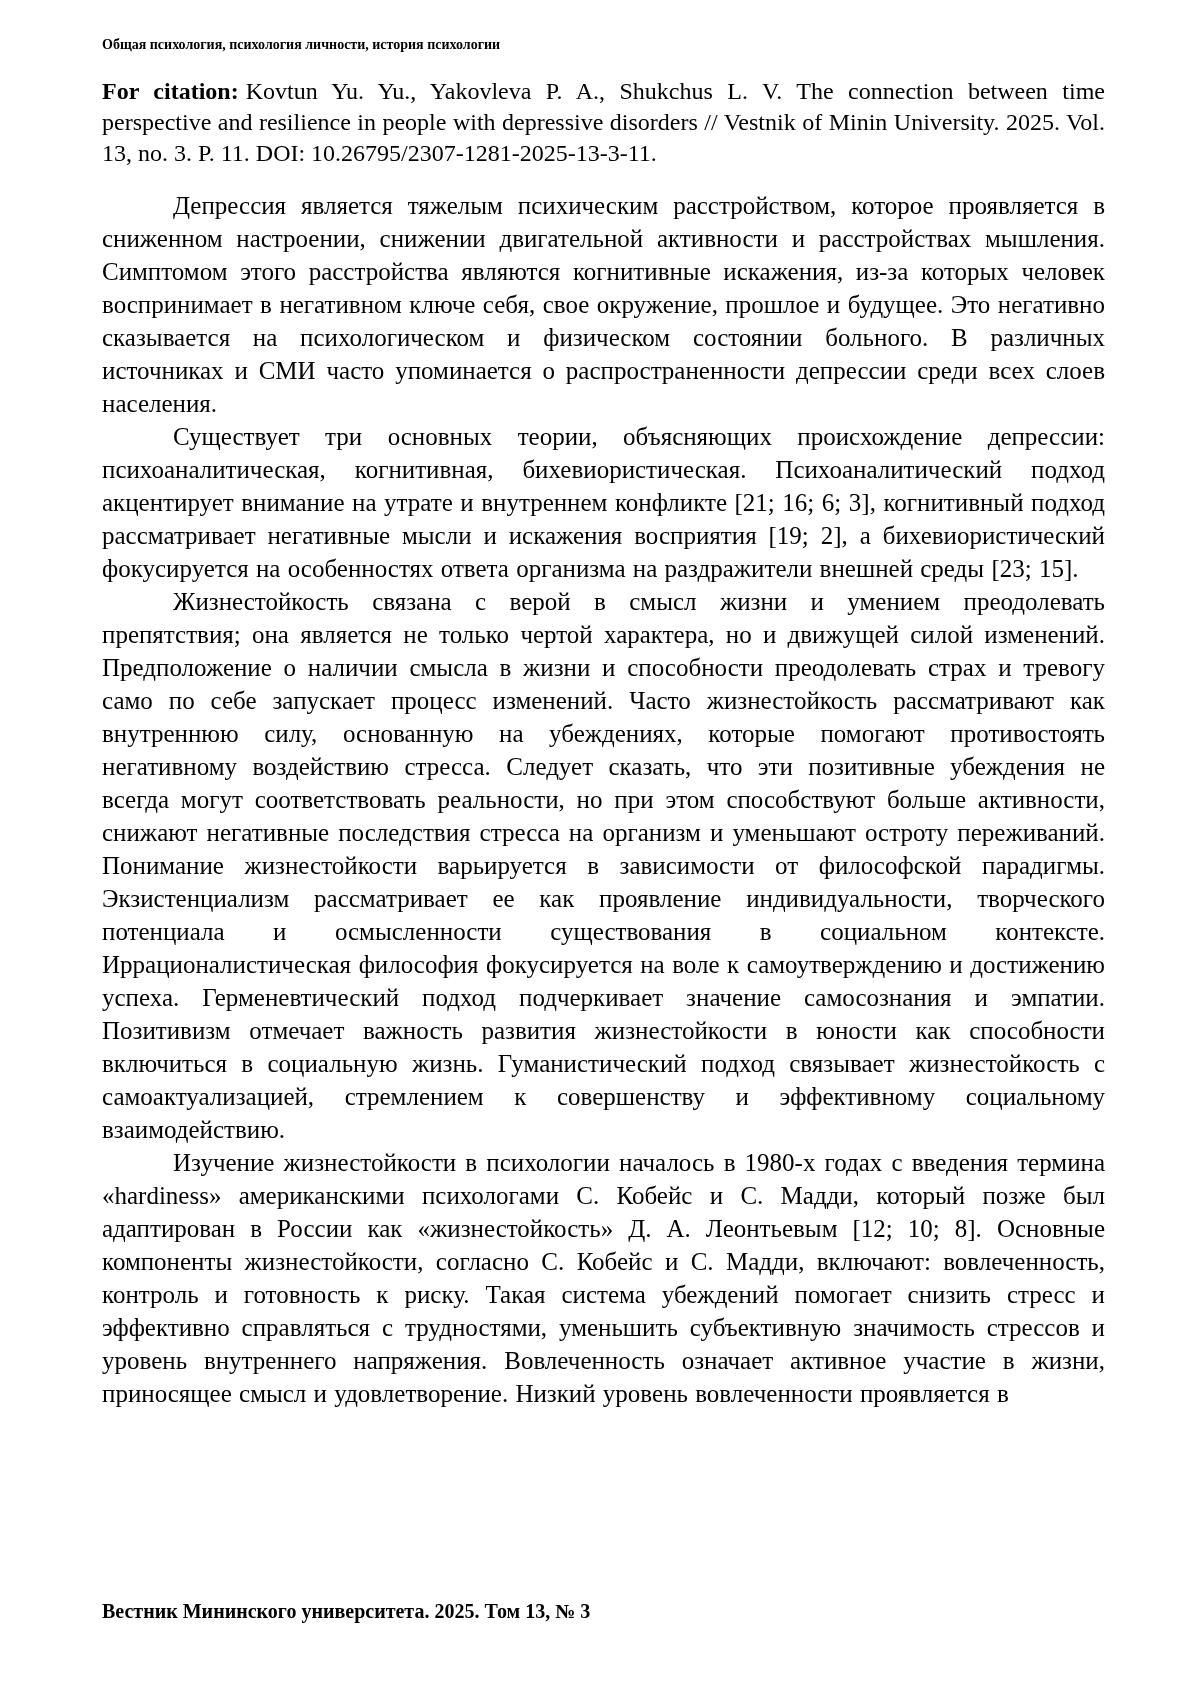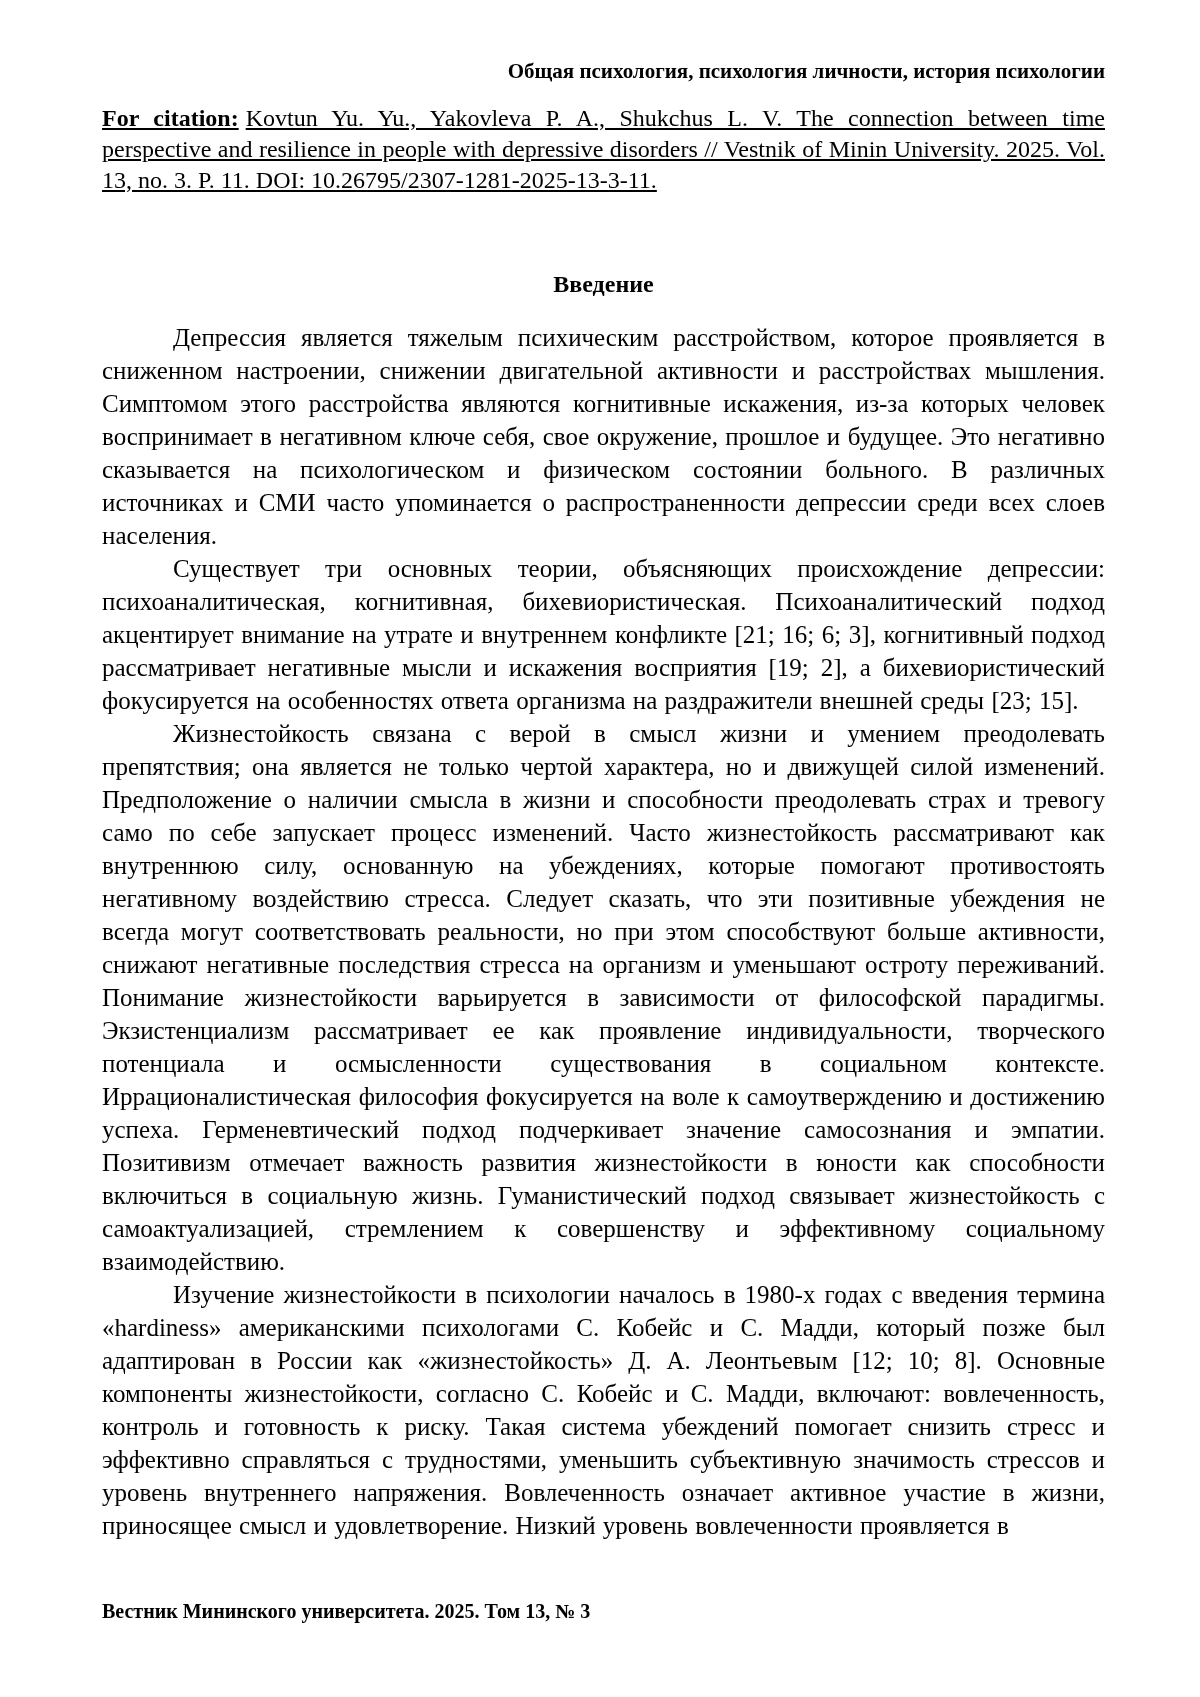--- a/index.html
+++ b/index.html
@@ -15,32 +15,31 @@
     background: #ffffff;
     color: #000000;
     font-family: "Liberation Serif", "DejaVu Serif", serif;
     overflow: hidden;
     box-sizing: border-box;
   }
   .content {
     padding: 0 95px 0 102px;
   }
   .section-header {
-    margin-top: 58px;
-    font-size: 21px;
+    margin-top: 31px;
+    font-size: 14px;
     line-height: 27px;
     font-weight: bold;
-    text-align: right;
+    text-align: left;
   }
   .citation {
     margin: 18px 0 0 0;
     font-size: 24px;
     line-height: 31px;
     text-align: justify;
-    text-decoration: underline;
   }
   .citation .citation-label {
     font-weight: bold;
     margin-right: 7px;
   }
   .intro-heading {
     margin: 72px 0 0 0;
     font-size: 24px;
     line-height: 33px;
     font-weight: bold;
@@ -72,21 +71,20 @@
 
 <div class="page">
   <div class="content">
 
     <div class="section-header">Общая психология, психология личности, история психологии</div>
 
     <p class="citation">
       <span class="citation-label">For citation:</span><span>Kovtun Yu. Yu., Yakovleva P. A., Shukchus L. V. The connection between time perspective and resilience in people with depressive disorders // Vestnik of Minin University. 2025. Vol. 13, no. 3. P. 11. DOI: 10.26795/2307-1281-2025-13-3-11.</span>
     </p>
 
-    <h2 class="intro-heading">Введение</h2>
 
     <div class="body-text">
       <p>Депрессия является тяжелым психическим расстройством, которое проявляется в сниженном настроении, снижении двигательной активности и расстройствах мышления. Симптомом этого расстройства являются когнитивные искажения, из-за которых человек воспринимает в негативном ключе себя, свое окружение, прошлое и будущее. Это негативно сказывается на психологическом и физическом состоянии больного. В различных источниках и СМИ часто упоминается о распространенности депрессии среди всех слоев населения.</p>
       <p>Существует три основных теории, объясняющих происхождение депрессии: психоаналитическая, когнитивная, бихевиористическая. Психоаналитический подход акцентирует внимание на утрате и внутреннем конфликте [21; 16; 6; 3], когнитивный подход рассматривает негативные мысли и искажения восприятия [19; 2], а бихевиористический фокусируется на особенностях ответа организма на раздражители внешней среды [23; 15].</p>
       <p>Жизнестойкость связана с верой в смысл жизни и умением преодолевать препятствия; она является не только чертой характера, но и движущей силой изменений. Предположение о наличии смысла в жизни и способности преодолевать страх и тревогу само по себе запускает процесс изменений. Часто жизнестойкость рассматривают как внутреннюю силу, основанную на убеждениях, которые помогают противостоять негативному воздействию стресса. Следует сказать, что эти позитивные убеждения не всегда могут соответствовать реальности, но при этом способствуют больше активности, снижают негативные последствия стресса на организм и уменьшают остроту переживаний. Понимание жизнестойкости варьируется в зависимости от философской парадигмы. Экзистенциализм рассматривает ее как проявление индивидуальности, творческого потенциала и осмысленности существования в социальном контексте. Иррационалистическая философия фокусируется на воле к самоутверждению и достижению успеха. Герменевтический подход подчеркивает значение самосознания и эмпатии. Позитивизм отмечает важность развития жизнестойкости в юности как способности включиться в социальную жизнь. Гуманистический подход связывает жизнестойкость с самоактуализацией, стремлением к совершенству и эффективному социальному взаимодействию.</p>
       <p>Изучение жизнестойкости в психологии началось в 1980-х годах с введения термина «hardiness» американскими психологами С. Кобейс и С. Мадди, который позже был адаптирован в России как «жизнестойкость» Д. А. Леонтьевым [12; 10; 8]. Основные компоненты жизнестойкости, согласно С. Кобейс и С. Мадди, включают: вовлеченность, контроль и готовность к риску. Такая система убеждений помогает снизить стресс и эффективно справляться с трудностями, уменьшить субъективную значимость стрессов и уровень внутреннего напряжения. Вовлеченность означает активное участие в жизни, приносящее смысл и удовлетворение. Низкий уровень вовлеченности проявляется в</p>
     </div>
   </div>
 
   <div class="page-footer">Вестник Мининского университета. 2025. Том 13, № 3</div>

